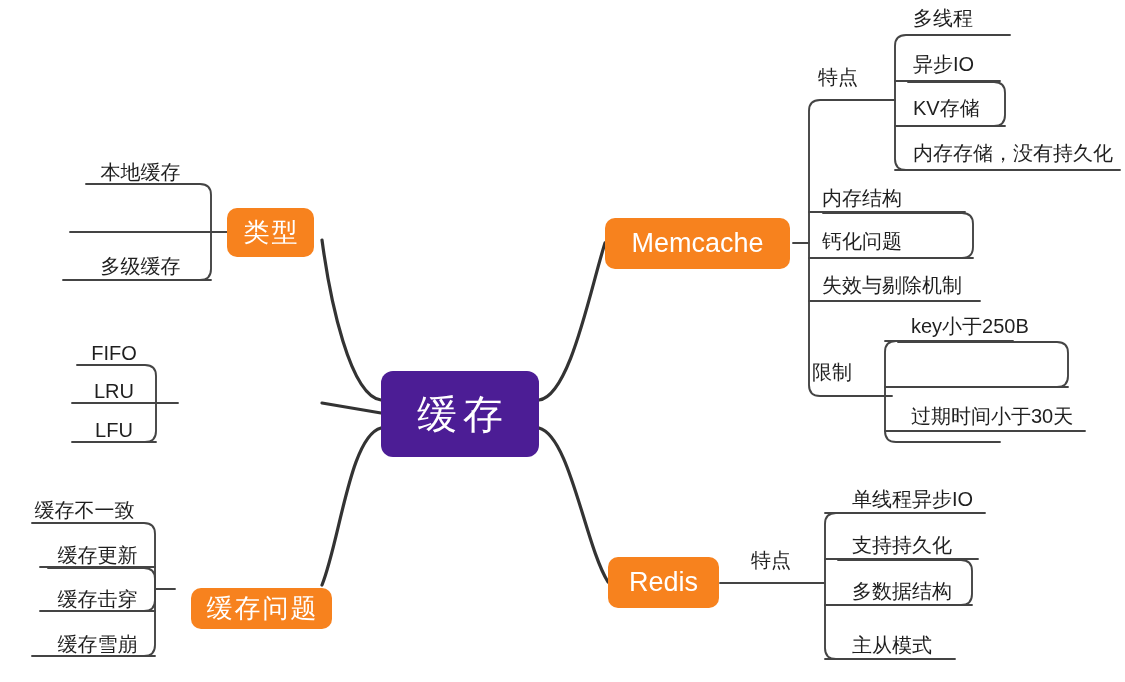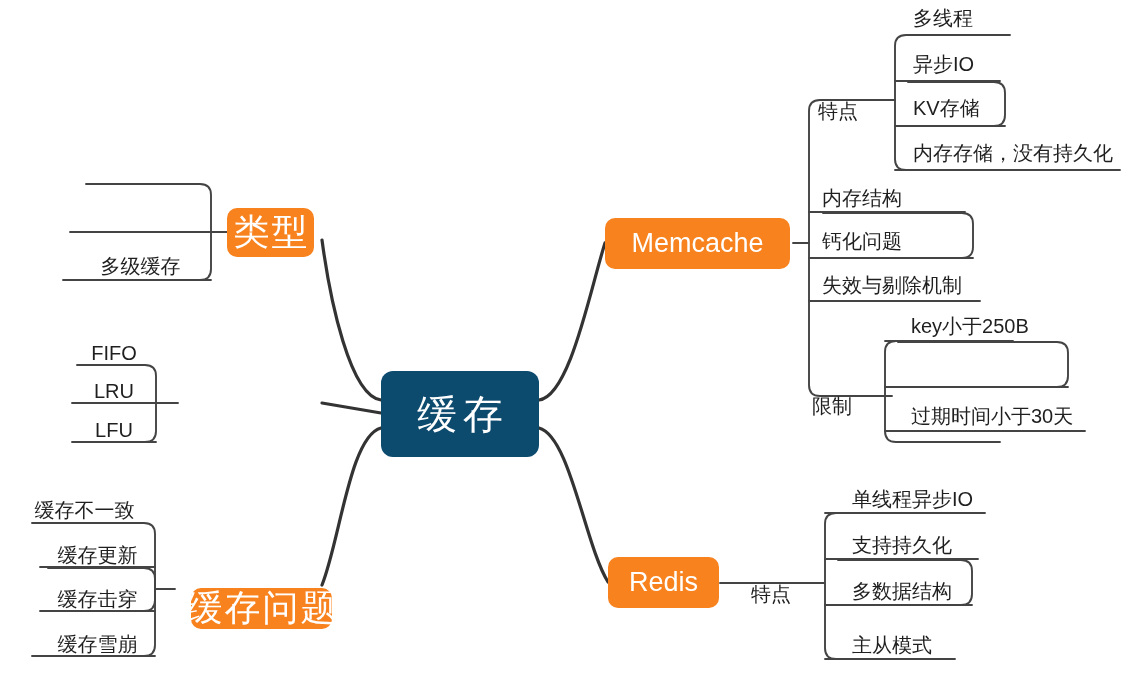--- a/index.html
+++ b/index.html
@@ -32,29 +32,29 @@
     display: flex;
     align-items: center;
     justify-content: center;
     color: #ffffff;
     border-radius: 10px;
     letter-spacing: 0.5px;
     white-space: nowrap;
     user-select: none;
   }
   .node-root {
-    background: #0c4a6e;
+    background: #4c1d95;
     border-radius: 12px;
     font-size: 40px;
     letter-spacing: 6px;
     text-indent: 6px;
   }
   .node-branch {
     background: #f7821e;
-    font-size: 36px;
+    font-size: 26px;
     letter-spacing: 2px;
     text-indent: 2px;
   }
   .node-branch.latin {
     letter-spacing: 0px;
     text-indent: 0px;
     font-size: 27px;
   }
   .leaf {
     position: absolute;
@@ -68,21 +68,20 @@
     align-items: center;
   }
   .leaf.right { justify-content: flex-start; }
   .leaf.center{ justify-content: center; }
   .midlabel {
     position: absolute;
     color: #1f1f1f;
     font-size: 20px;
     white-space: nowrap;
     user-select: none;
-    margin-top: 34px;
   }
 </style>
 </head>
 <body>
 
 <div id="canvas">
 
   <svg id="wires" viewBox="0 0 1125 682" xmlns="http://www.w3.org/2000/svg">
     <g fill="none" stroke="#333333" stroke-width="3.2" stroke-linecap="round" stroke-linejoin="round">
 
@@ -174,20 +173,23 @@
   </div>
 
   <div class="midlabel" style="left:812px; top:359px;">
     <span>限制</span>
   </div>
 
   <div class="midlabel" style="left:751px; top:547px;">
     <span>特点</span>
   </div>
 
+  <div class="leaf center" style="left:70px; top:160px; width:141px; height:24px;">
+    <span>本地缓存</span>
+  </div>
   <div class="leaf center" style="left:70px; top:254px; width:141px; height:24px;">
     <span>多级缓存</span>
   </div>
 
   <div class="leaf center" style="left:72px; top:341px; width:84px; height:24px;">
     <span>FIFO</span>
   </div>
   <div class="leaf center" style="left:72px; top:379px; width:84px; height:24px;">
     <span>LRU</span>
   </div>

